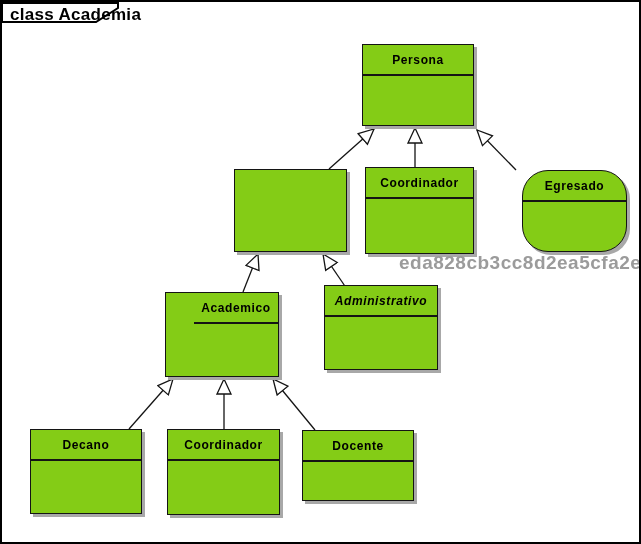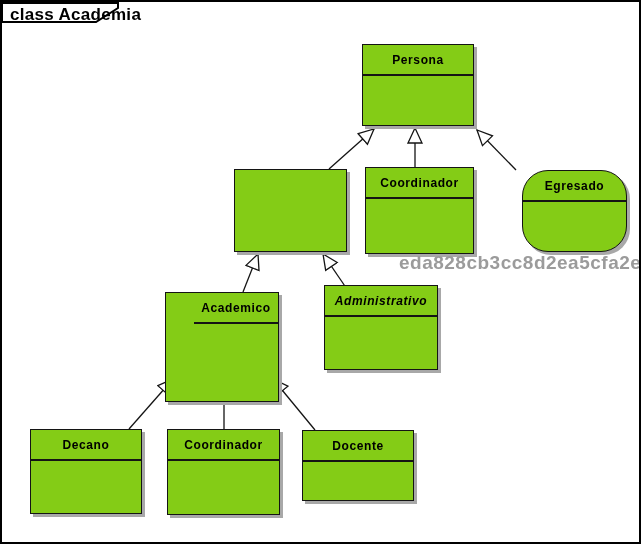--- a/index.html
+++ b/index.html
@@ -113,21 +113,21 @@
         <div class="body-compartment"></div>
       </div>
       <div class="classbox" style="left: 363px; top: 165px; width: 109px; height: 87px;">
         <div class="name-compartment">Coordinador</div>
         <div class="body-compartment"></div>
       </div>
       <div class="classbox" style="left: 520px; top: 168px; width: 105px; height: 82px; border-radius: 26px;">
         <div class="name-compartment">Egresado</div>
         <div class="body-compartment"></div>
       </div>
-      <div class="classbox" style="left: 163px; top: 290px; width: 114px; height: 110px; padding-left: 28px;">
+      <div class="classbox" style="left: 163px; top: 290px; width: 114px; height: 85px; padding-left: 28px;">
         <div class="name-compartment">Academico</div>
         <div class="body-compartment"></div>
       </div>
       <div class="classbox" style="left: 322px; top: 283px; width: 114px; height: 85px; font-style: italic;">
         <div class="name-compartment">Administrativo</div>
         <div class="body-compartment"></div>
       </div>
       <div class="classbox" style="left: 28px; top: 427px; width: 112px; height: 85px;">
         <div class="name-compartment">Decano</div>
         <div class="body-compartment"></div>

